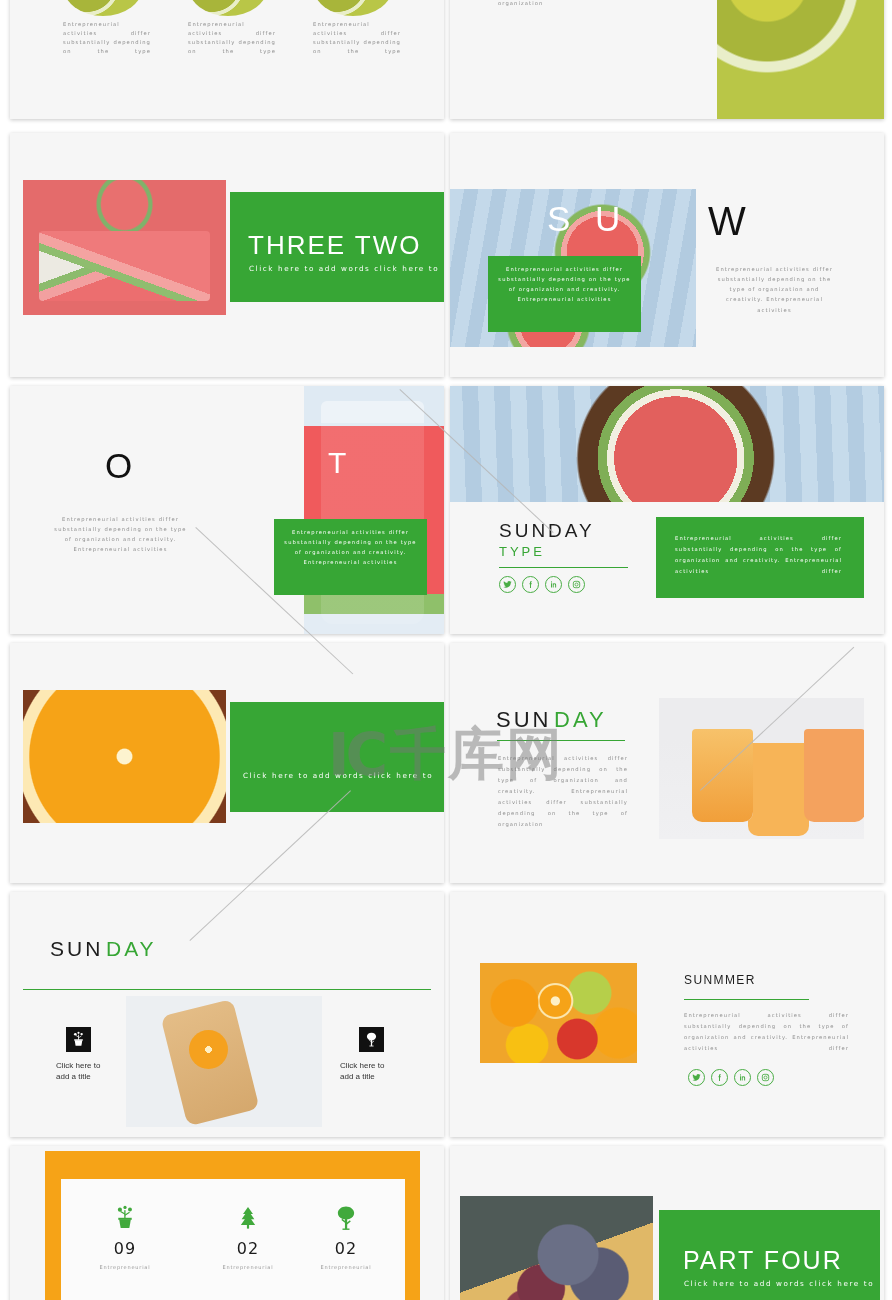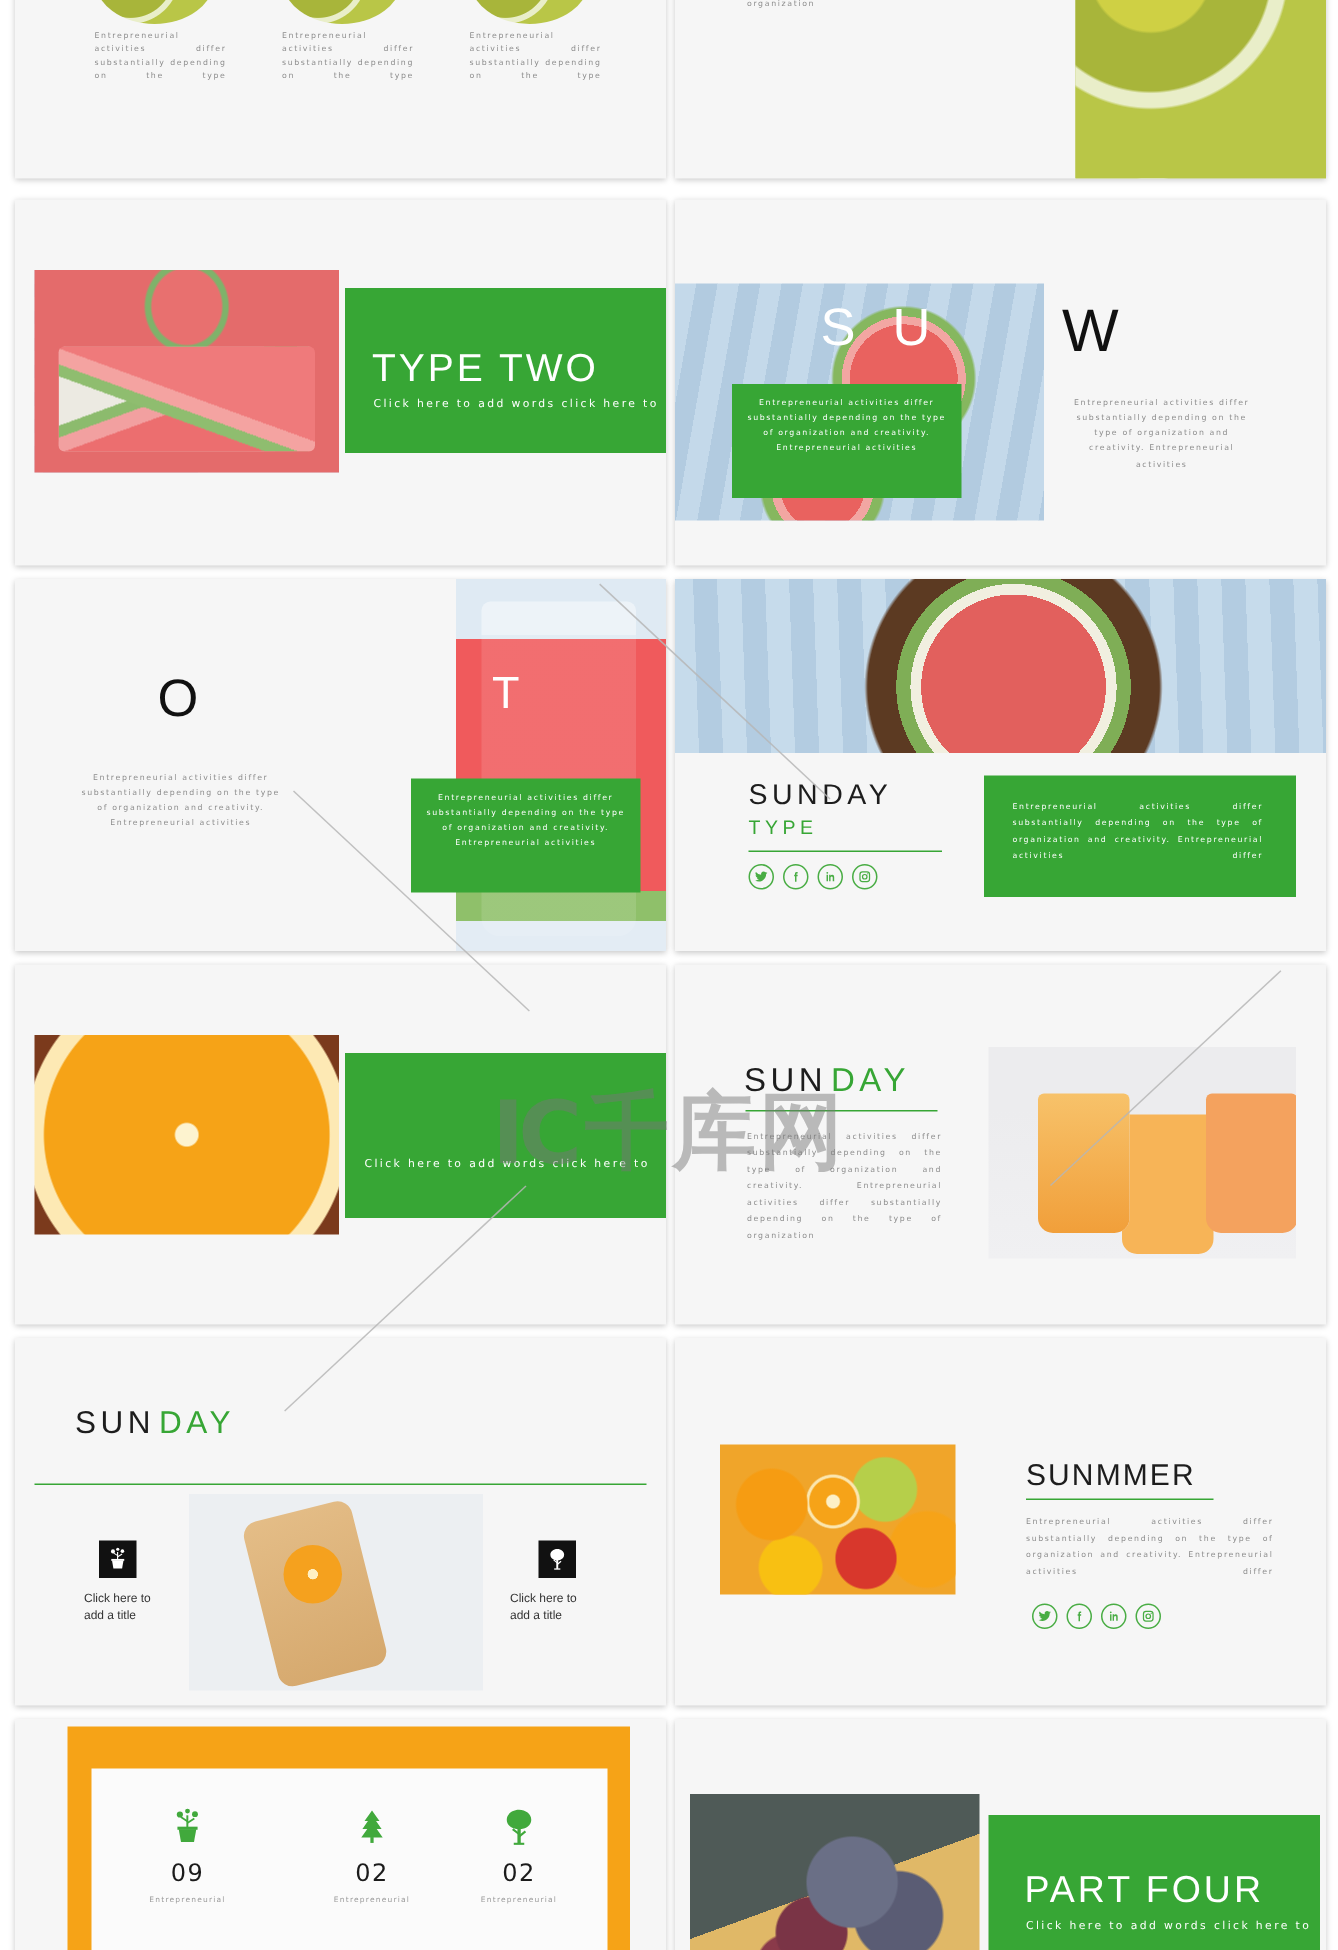--- a/index.html
+++ b/index.html
@@ -183,21 +183,21 @@
   </div>
 
   <div class="slide" style="left:450px;top:-132px;width:434px;height:251px;">
     <div class="body-txt justify" style="position:absolute;left:48px;top:86px;width:158px;font-size:5.2px;">Entrepreneurial activities differ substantially depending on the type of organization and creativity. Entrepreneurial activities differ substantially depending on the type of organization</div>
     <div class="ph img-kiwi" style="left:267px;top:0px;width:167px;height:251px;"></div>
   </div>
 
   <div class="slide" style="left:10px;top:133px;width:434px;height:244px;">
     <div class="ph img-melon-tray" style="left:13px;top:47px;width:203px;height:135px;"></div>
     <div class="greenbox" style="left:220px;top:59px;width:221px;height:110px;"></div>
-    <div class="part-title" style="position:absolute;left:238px;top:97px;font-size:26px;">TYPE TWO</div>
+    <div class="part-title" style="position:absolute;left:238px;top:97px;font-size:26px;">THREE TWO</div>
     <div class="part-sub" style="position:absolute;left:239px;top:131px;font-size:7.2px;">Click here to add words click here to</div>
   </div>
 
   <div class="slide" style="left:450px;top:133px;width:434px;height:244px;">
     <div class="ph img-melon-blue" style="left:0px;top:56px;width:246px;height:158px;"></div>
     <div class="letter" style="left:97px;top:68px;font-size:35px;color:#ffffff;">S</div>
     <div class="letter" style="left:145px;top:68px;font-size:35px;color:#ffffff;">U</div>
     <div class="greenbox" style="left:38px;top:123px;width:153px;height:76px;"></div>
     <div class="body-txt white ctr" style="position:absolute;left:44px;top:131px;width:141px;font-size:5.2px;line-height:1.95;">Entrepreneurial activities differ substantially depending on the type of organization and creativity. Entrepreneurial activities</div>
 
@@ -292,21 +292,21 @@
         <rect x="11.1" y="11.5" width="1.8" height="9.6"></rect>
         <path d="M12 15.4 8.6 12.6M12 16.9l3.6-3" stroke="#fff" stroke-width="1.1" fill="none"></path>
         <rect x="9.1" y="20.6" width="5.8" height="1.2"></rect>
       </svg>
     </div>
     <div class="ico-label" style="left:330px;top:169px;width:80px;font-size:8px;">Click here to<br>add a title</div>
   </div>
 
   <div class="slide" style="left:450px;top:892px;width:434px;height:245px;">
     <div class="ph img-fruits" style="left:30px;top:71px;width:157px;height:100px;"></div>
-    <div class="hdr" style="position:absolute;left:234px;top:81px;font-size:20px;letter-spacing:1.4px;">SUNMMER</div>
+    <div class="hdr" style="position:absolute;left:234px;top:81px;font-size:12px;letter-spacing:1.4px;">SUNMMER</div>
     <div class="rule" style="left:234px;top:107px;width:125px;"></div>
     <div class="body-txt justify" style="position:absolute;left:234px;top:118px;width:165px;font-size:5.2px;line-height:2.1;">Entrepreneurial activities differ substantially depending on the type of organization and creativity. Entrepreneurial activities differ</div>
 
     <div class="soc" style="left:238px;top:177px;">
       <span class="c">
         <svg width="9" height="9" viewBox="0 0 24 24" fill="currentColor">
             <path d="M23 4.9a9 9 0 01-2.6.7 4.5 4.5 0 002-2.5 9 9 0 01-2.9 1.1 4.5 4.5 0 00-7.7 4.1A12.8 12.8 0 012.5 3.6a4.5 4.5 0 001.4 6 4.4 4.4 0 01-2-.6 4.5 4.5 0 003.6 4.4 4.5 4.5 0 01-2 .1 4.5 4.5 0 004.2 3.1A9 9 0 011 18.5a12.7 12.7 0 006.9 2c8.3 0 12.8-6.9 12.8-12.8v-.6A9 9 0 0023 4.9z"></path>
           </svg>
       </span>
       <span class="c">

